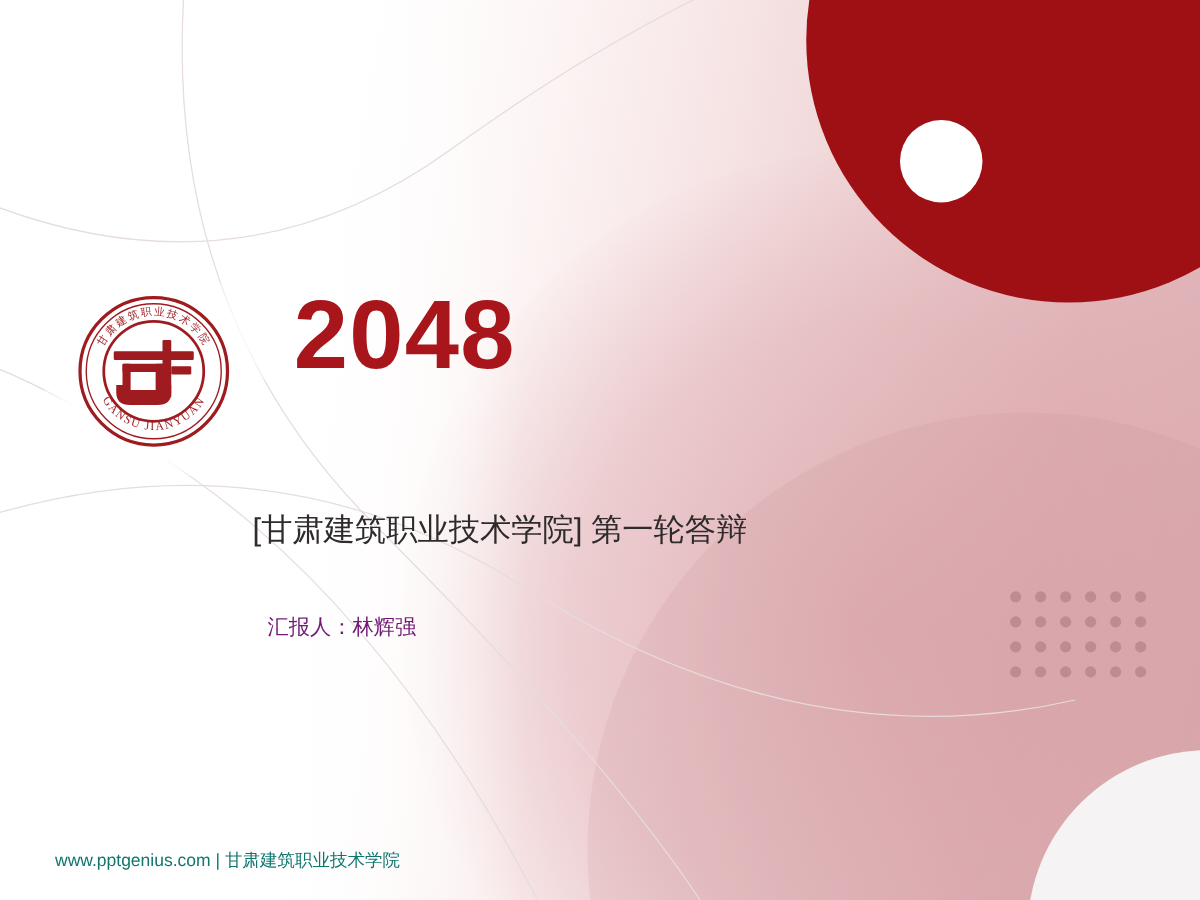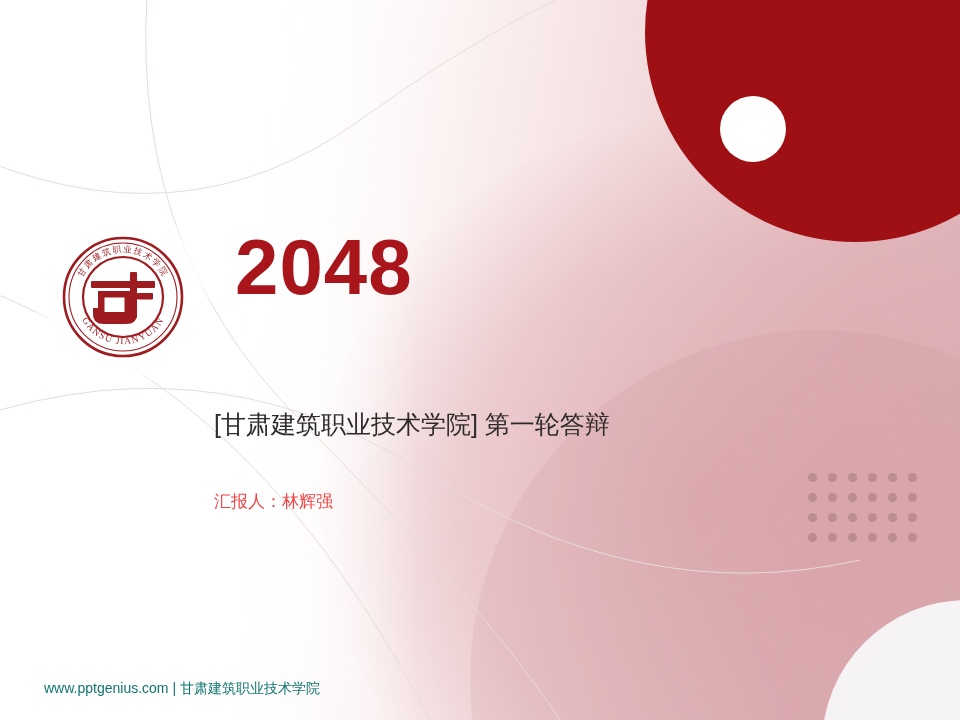--- a/index.html
+++ b/index.html
@@ -159,35 +159,35 @@
     font-weight: bold;
     letter-spacing: 0px;
     white-space: nowrap;
     font-family: "DejaVu Sans", "Liberation Sans", sans-serif;
   }
   .title-main .seg-dark { color: #231f20; }
   .title-main .seg-red  { color: #b01419; }
 
   .subtitle {
     position: absolute;
-    left: 214px;
+    left: 202px;
     top: 408px;
     font-size: 25px;
     line-height: 33px;
     color: #2f2b2c;
     white-space: nowrap;
   }
 
   .meta {
     position: absolute;
     left: 214px;
     top: 488px;
     font-size: 17px;
     line-height: 27px;
-    color: #ef4444;
+    color: #701a75;
   }
   .meta div { white-space: nowrap; }
 
   .footer {
     position: absolute;
     left: 44px;
     top: 678px;
     font-size: 14px;
     line-height: 20px;
     color: #0f766e;

